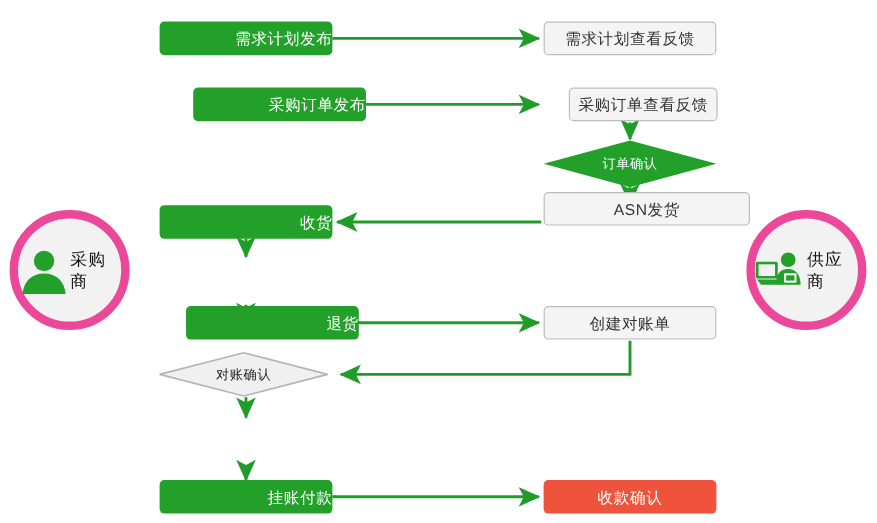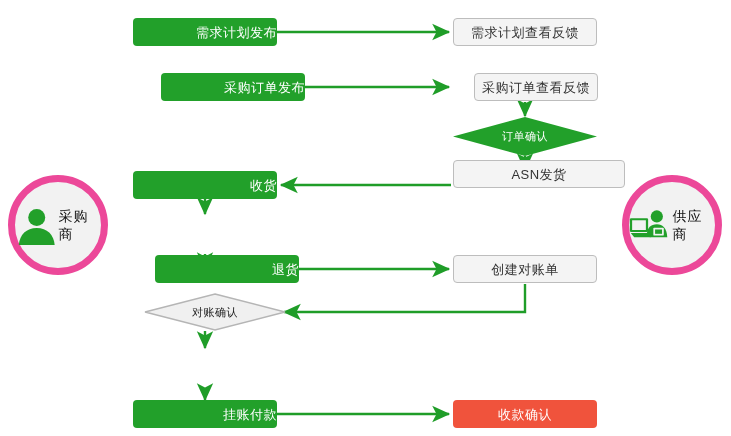--- a/index.html
+++ b/index.html
@@ -174,21 +174,21 @@
 
   <div class="node green" style="left:133px; top:171px; width:144px; height:28px;">
     <span>收货</span>
   </div>
 
 
   <div class="node green" style="left:133px; top:255px; width:144px; height:28px;margin-left:22px;">
     <span>退货</span>
   </div>
 
-  <div class="diamond white" style="left:144px; top:293px; width:142px; height:38px;">
+  <div class="diamond white" style="left:132px; top:293px; width:142px; height:38px;">
     <svg class="dshape" viewBox="0 0 142 38" preserveAspectRatio="none">
       <polygon points="71,1 141,19 71,37 1,19" fill="#f0f0f0" stroke="#b5b5b5" stroke-width="1.4"></polygon>
     </svg>
     <span class="dlabel">对账确认</span>
   </div>
 
 
   <div class="node green" style="left:133px; top:400px; width:144px; height:28px;">
     <span>挂账付款</span>
   </div>

